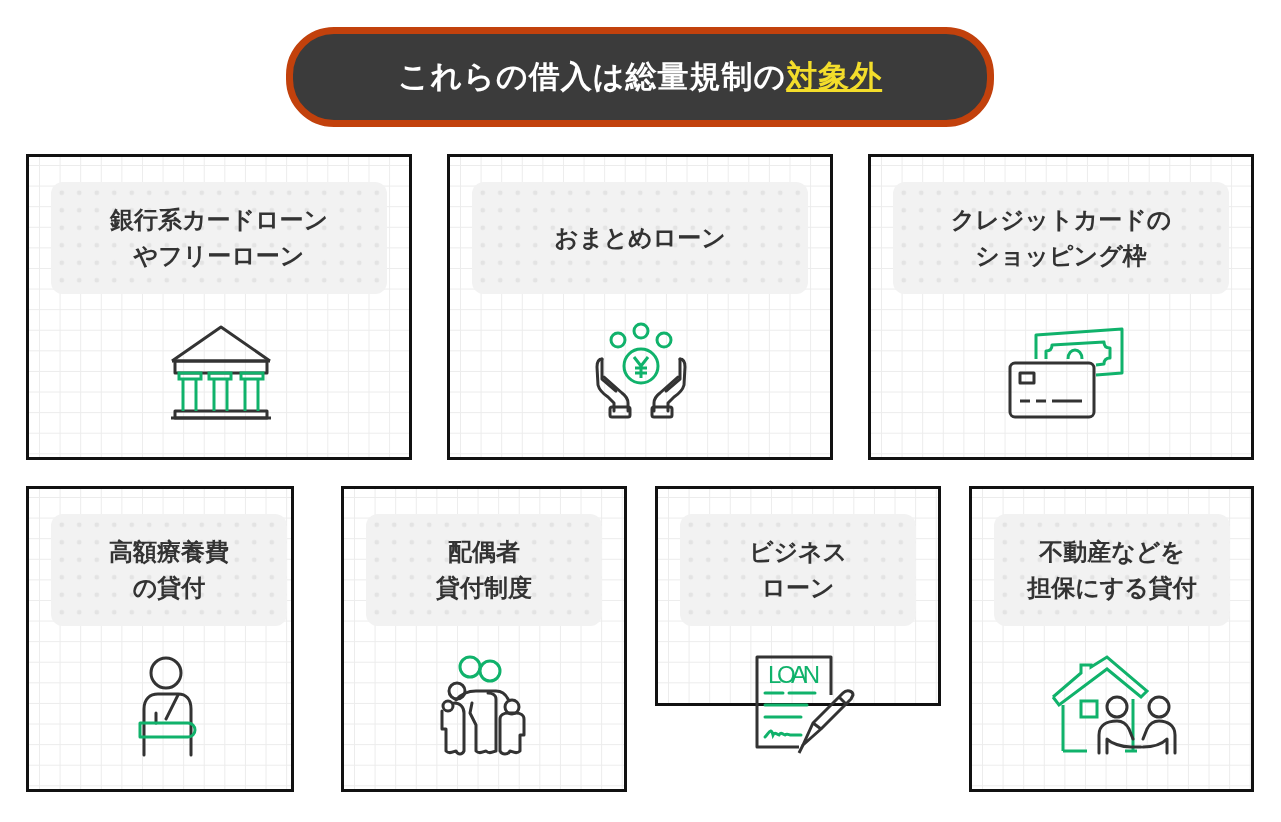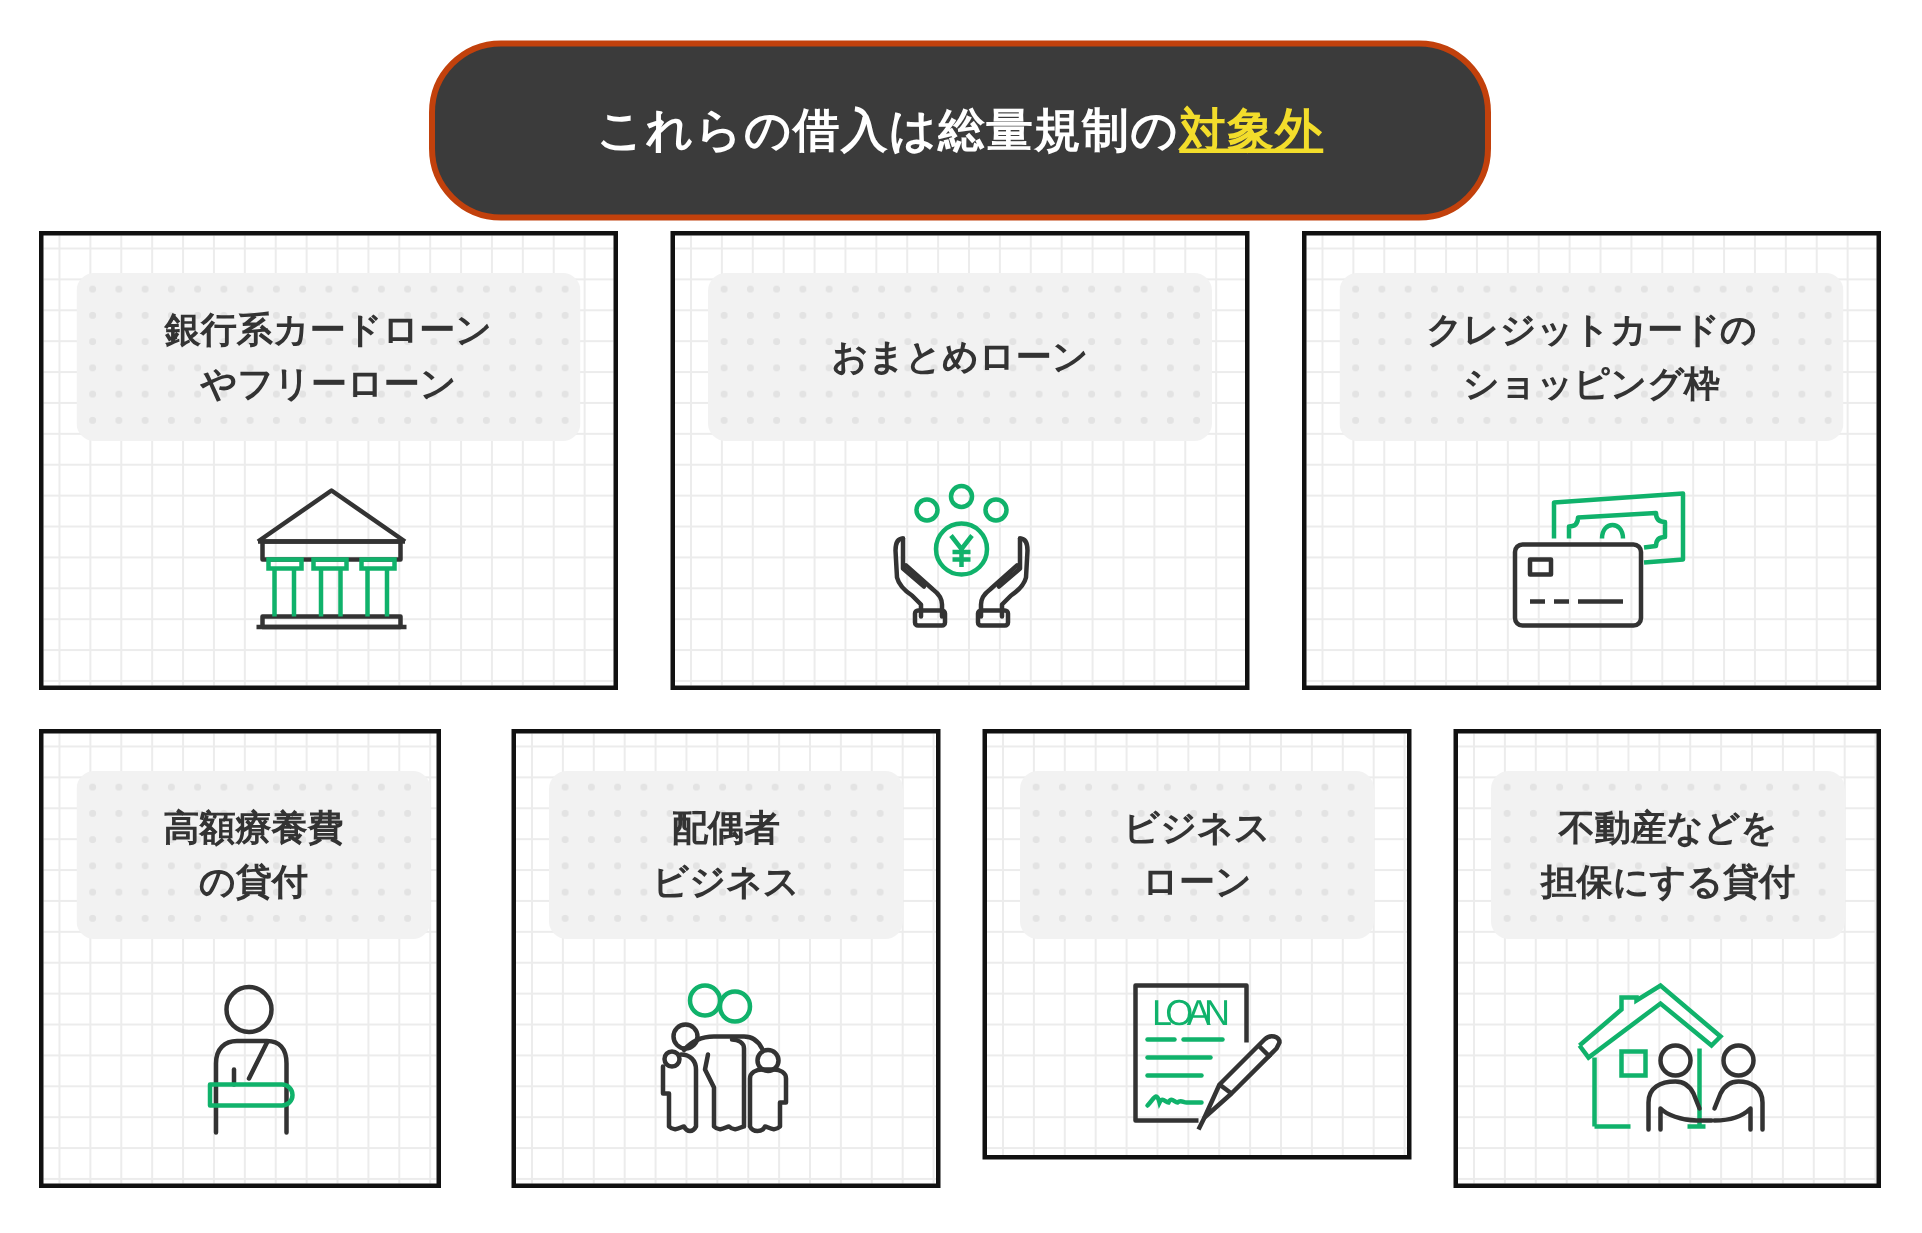--- a/index.html
+++ b/index.html
@@ -2,23 +2,23 @@
 <html><head>
 <meta charset="utf-8">
 <style>
   html, body { margin: 0; padding: 0; }
   body {
     width: 1281px; height: 822px; position: relative; overflow: hidden;
     background: #ffffff;
     font-family: "DejaVu Sans", "Liberation Sans", sans-serif;
   }
   .title-pill {
-    position: absolute; left: 286px; top: 27px; width: 708px; height: 120px;
+    position: absolute; left: 286px; top: 27px; width: 708px; height: 100px;
     box-sizing: border-box;
-    background: #3b3b3b; border: 4px solid #c2410c; border-radius: 48px;
+    background: #3b3b3b; border: 7px solid #c2410c; border-radius: 48px;
     display: flex; align-items: center; justify-content: center;
     color: #fff; font-weight: bold; font-size: 31px; letter-spacing: 1px;
   }
   .title-pill .hl { color: #f3dd2b; text-decoration: underline; }
   .card {
     position: absolute; box-sizing: border-box;
     border: 3px solid #111;
     background-color: #fff;
     background-image:
       linear-gradient(#ececec 1px, transparent 1px),
@@ -136,41 +136,41 @@
         <path d="M44,38 L32,62"></path>
         <line x1="22" y1="56" x2="22" y2="66"></line>
       </g>
       <path d="M6,66 L54,66 A7,7 0 0 1 54,80 L6,80 Z" fill="none" stroke="#10b26b" stroke-width="3" stroke-linejoin="round"></path>
     </svg>
   </div>
 </div>
 
 <div class="card" style="left:341px; top:486px; width:286px; height:306px;">
   <div class="label-box" style="left:22px; width:236px;">配偶者
-ビジネス</div>
+貸付制度</div>
   <div class="icon" style="left:92px; top:166px;">
     <svg width="96" height="100" viewBox="0 0 96 100">
       <g fill="none" stroke="#10b26b" stroke-width="3">
         <circle cx="34" cy="12" r="10"></circle>
         <circle cx="54" cy="16" r="10"></circle>
       </g>
       <g fill="none" stroke="#333" stroke-width="3" stroke-linejoin="round" stroke-linecap="round">
         <circle cx="21" cy="36" r="8"></circle>
         <circle cx="12" cy="51" r="5"></circle>
         <path d="M20,45 C26,38 34,36 40,36 L60,36 C66,36 70,40 72,44"></path>
         <circle cx="76" cy="52" r="7"></circle>
         <path d="M6,56 L6,74 L10,74 L10,96 C14,100 18,96 20,96 C22,100 26,100 28,96 L28,58 C28,52 24,48 18,48"></path>
         <path d="M36,48 L34,58 L40,70 L40,96 C44,100 48,96 50,96 C54,100 58,96 60,96 L60,44 C60,40 56,38 52,38"></path>
         <path d="M64,96 L64,64 C64,60 68,58 72,58 L80,58 C84,58 88,60 88,64 L88,80 L84,80 L84,96 C80,100 76,96 74,96 C72,100 66,100 64,96"></path>
       </g>
     </svg>
   </div>
 </div>
 
-<div class="card" style="left:655px; top:486px; width:286px; height:287px;padding-left:46px;">
+<div class="card" style="left:655px; top:486px; width:286px; height:220px;padding-left:46px;">
   <div class="label-box" style="left:22px; width:236px;">ビジネス
 ローン</div>
   <div class="icon" style="left:97px; top:166px;">
     <svg width="104" height="110" viewBox="0 0 104 110">
       <g fill="none" stroke="#333" stroke-width="3" stroke-linejoin="round">
         <polyline points="76,40 76,2 2,2 2,92 44,92"></polyline>
         <path d="M48,90 L58,68 L88,38 C92,34 98,36 98,40 L96,44 L66,74 Z"></path>
         <line x1="84" y1="42" x2="92" y2="50"></line>
         <line x1="58" y1="68" x2="66" y2="74"></line>
         <line x1="48" y1="90" x2="44" y2="98"></line>

